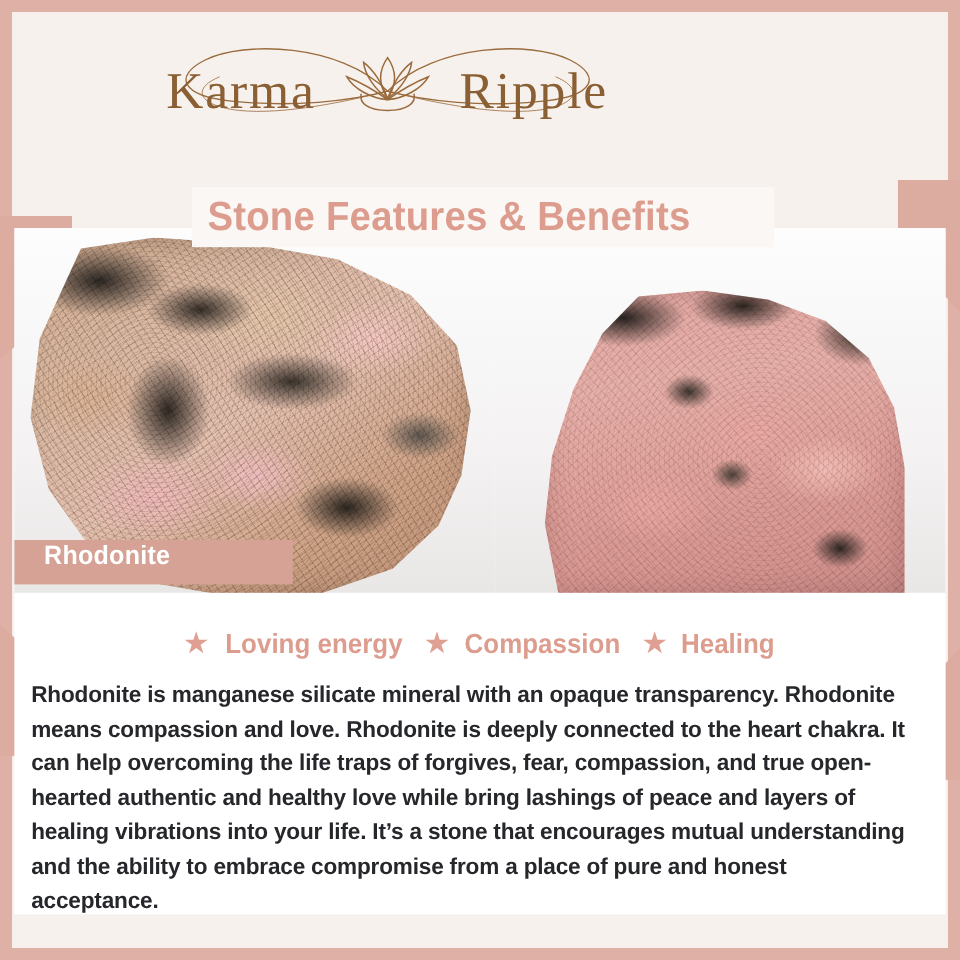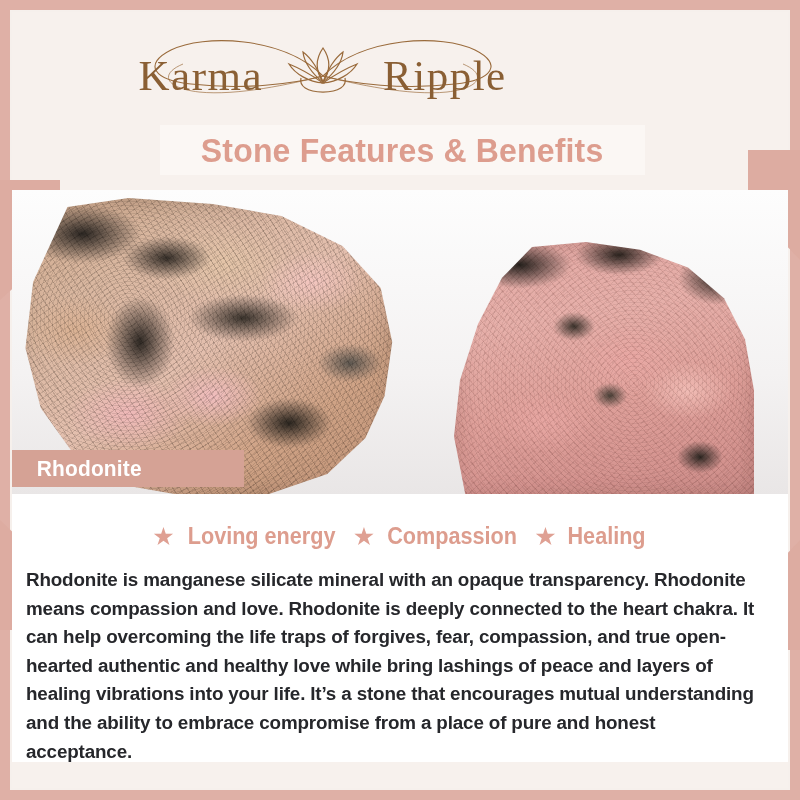--- a/index.html
+++ b/index.html
@@ -79,28 +79,28 @@
     font-family: "Liberation Serif", serif;
     font-size: 43px;
     fill: #8a5f34;
     letter-spacing: 1.5px;
   }
 
   
   #title-banner {
     position: absolute;
     z-index: 10;
-    top: 125px;
+    top: 156px;
     left: 160px;
     width: 485px;
     height: 50px;
     background: #fbf7f4;
     display: flex;
     align-items: center;
-    justify-content: center;
+    justify-content: flex-start;
   }
   #title-banner .title-text {
     font-size: 34px;
     font-weight: bold;
     color: #dd9d8e;
     letter-spacing: 0.2px;
     white-space: nowrap;
     transform: scaleX(0.94);
   }
 
@@ -197,21 +197,20 @@
   
   #stone-label {
     position: absolute;
     z-index: 12;
     left: 12px;
     top: 450px;
     width: 232px;
     height: 37px;
     background: #d5a295;
     display: flex;
-    align-items: center;
   }
   #stone-label .label-text {
     margin-left: 22px;
     color: #ffffff;
     font-size: 22px;
     font-weight: bold;
     letter-spacing: 0.2px;
     transform: scaleX(0.95);
   }
 

